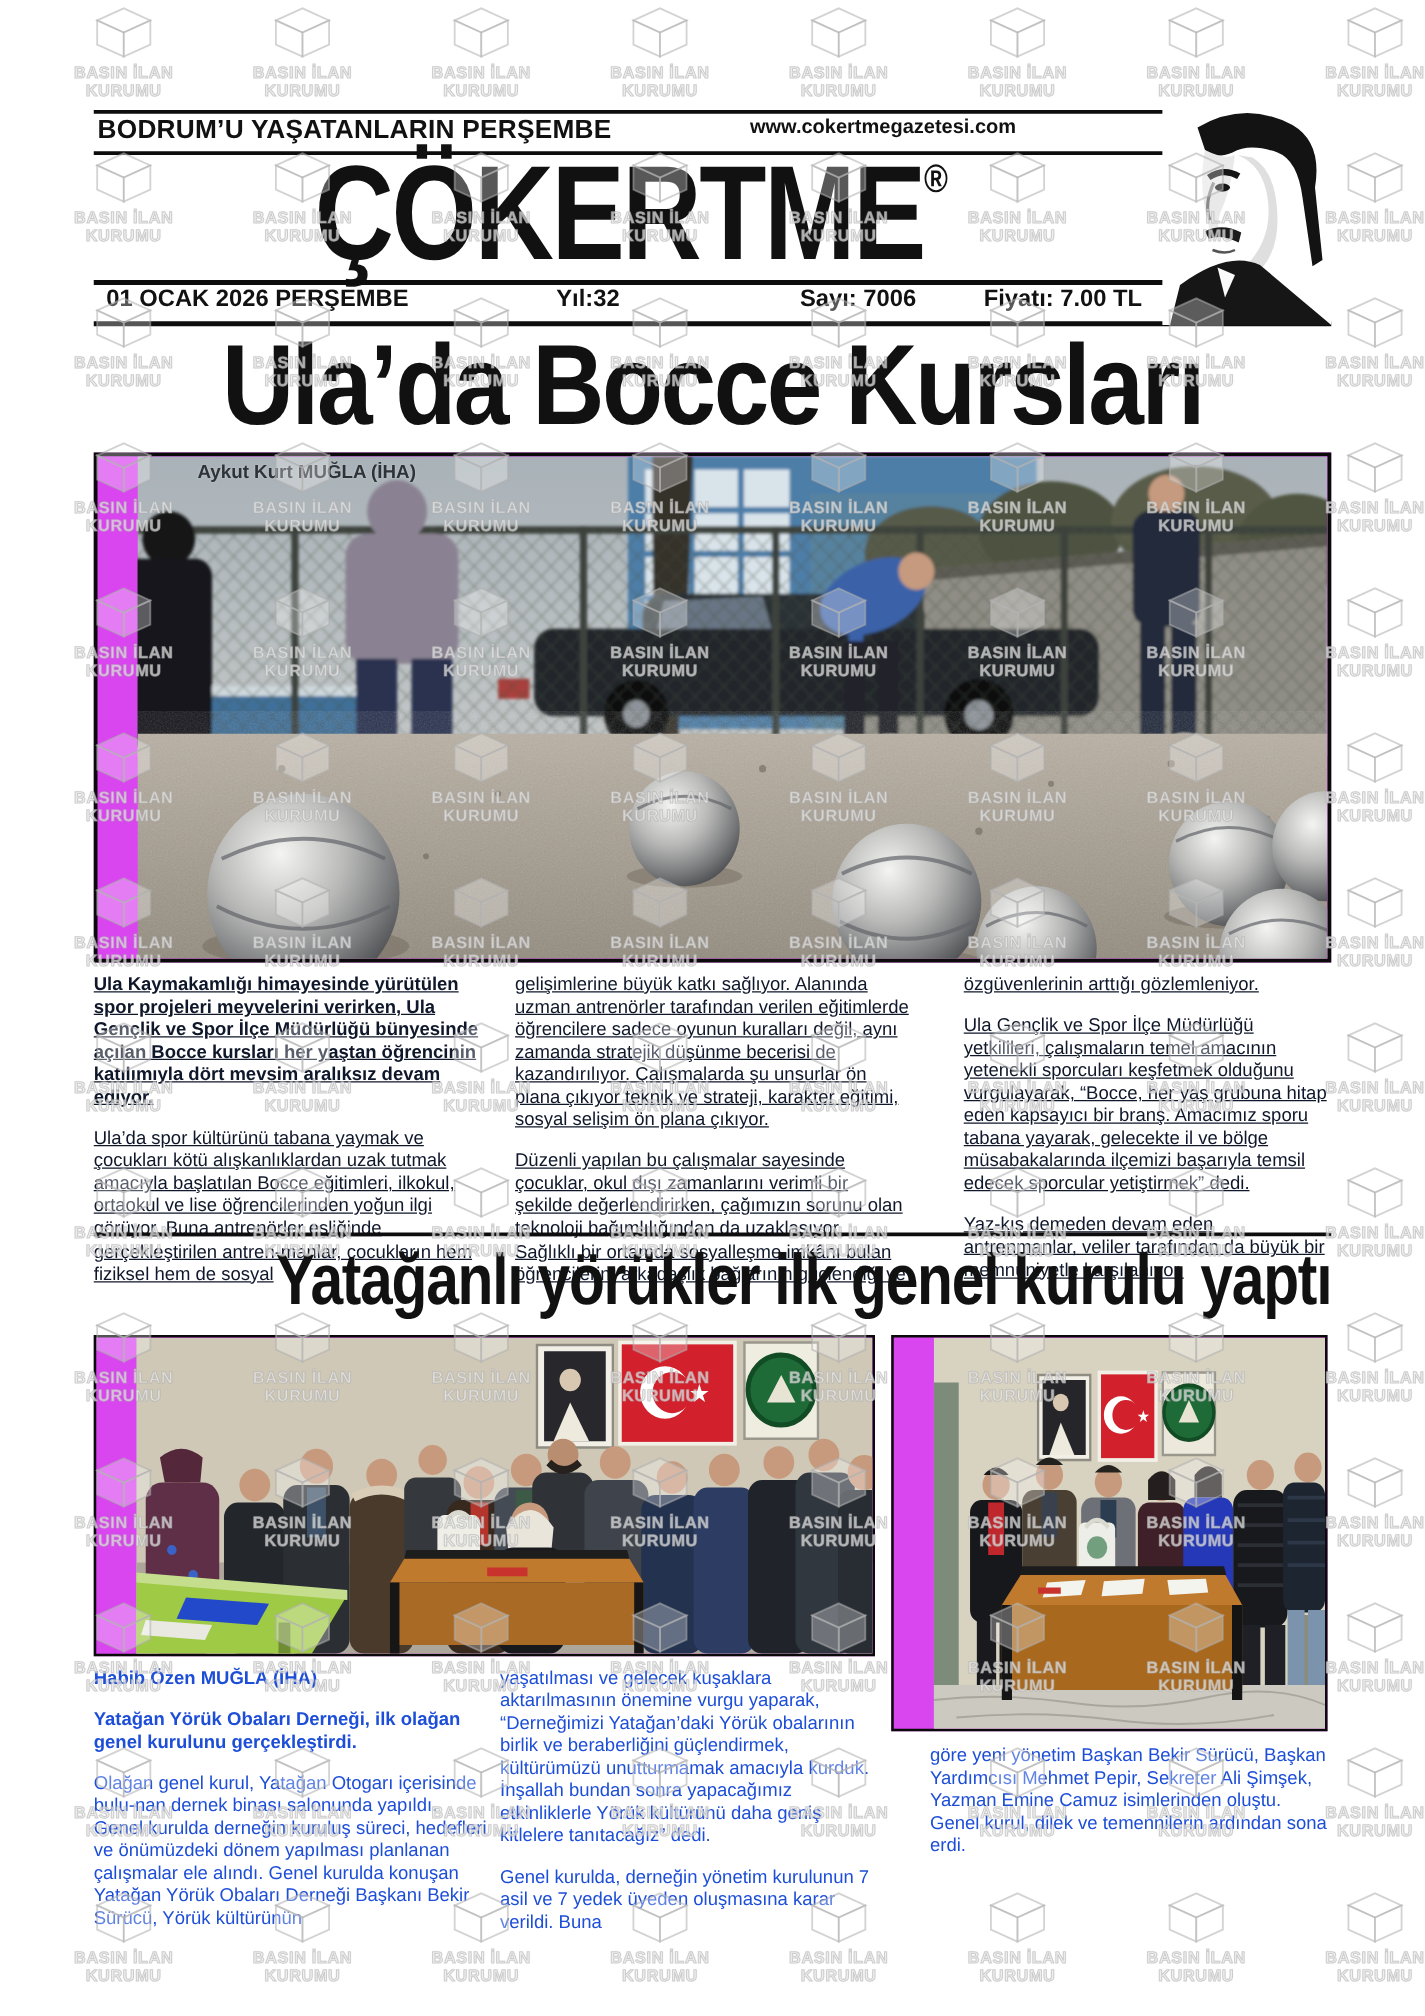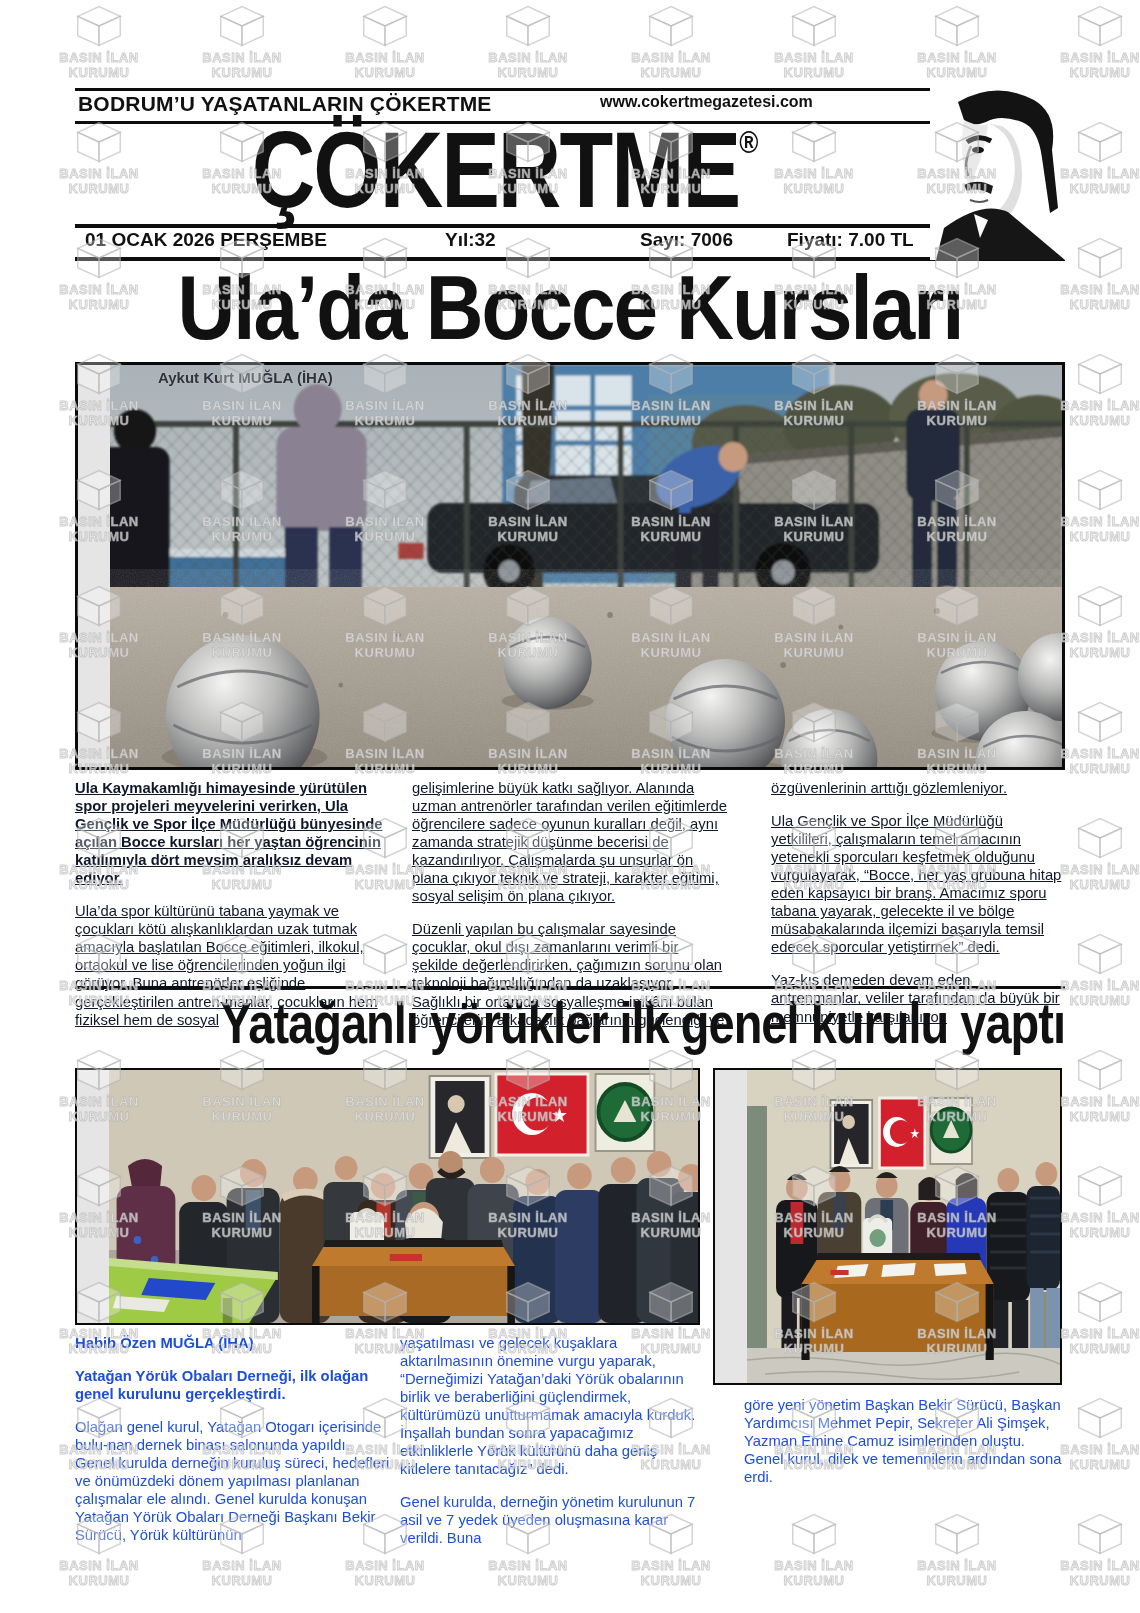--- a/index.html
+++ b/index.html
@@ -21,21 +21,21 @@
 
   
   .headline1-wrap{position:absolute;left:75px;top:266px;width:990px;text-align:center;}
   .headline1{display:inline-block;font-size:80px;line-height:74px;font-weight:bold;letter-spacing:-2px;
              transform:scaleY(1.14);transform-origin:center top;white-space:nowrap;}
   .headline2-wrap{position:absolute;left:75px;top:994px;width:990px;text-align:right;}
   .headline2{display:inline-block;font-size:47px;line-height:47px;font-weight:bold;letter-spacing:-1px;
              transform:scaleY(1.22);transform-origin:center top;white-space:nowrap;}
 
   
-  .photo{position:absolute;border:3px solid #0a0a0a;box-sizing:border-box;overflow:hidden;background:#e5e5e5;padding-left:32px;}
+  .photo{position:absolute;border:3px solid #0a0a0a;box-sizing:border-box;overflow:hidden;background:#d946ef;padding-left:32px;}
   #photo-main{left:75px;top:362px;width:990px;height:408px;}
   #photo-left{left:75px;top:1068px;width:625px;height:257px;border-width:2px;}
   #photo-right{left:713px;top:1068px;width:349px;height:317px;border-width:2px;}
   .photo svg{display:block;width:100%;height:100%;}
   .credit{position:absolute;left:80px;top:4px;font-size:15px;font-weight:bold;color:#2e3338;
           text-shadow:0 0 2px rgba(255,255,255,.35);}
 
   
   .cols{position:absolute;left:75px;top:779px;width:990px;display:flex;gap:22px;}
   .col{width:315px;font-size:14.8px;line-height:1.22;color:#0f172a;text-decoration:underline;}
@@ -59,21 +59,21 @@
   .wm-cube path{fill:rgba(255,255,255,.30);stroke:rgba(175,175,175,.55);stroke-width:1.5;}
 
   .z2{z-index:2;}
 </style>
 </head>
 <body>
 
 <div id="page">
 
   <div class="rule" style="left:75px;top:88px;width:858px;height:3px;"></div>
-  <div class="tagline">BODRUM’U YAŞATANLARIN ÇÖKERTME</div>
+  <div class="tagline">BODRUM’U YAŞATANLARIN PERŞEMBE</div>
   <div class="website">www.cokertmegazetesi.com</div>
   <div class="rule" style="left:75px;top:121px;width:858px;height:3px;"></div>
 
   <div class="masthead-wrap">
     <span class="masthead"><span>ÇÖKERTME</span><sup>®</sup></span>
   </div>
 
   <div class="rule" style="left:75px;top:224px;width:858px;height:4px;"></div>
   <div class="daterow">
     <span class="d1">01 OCAK 2026 PERŞEMBE</span>

